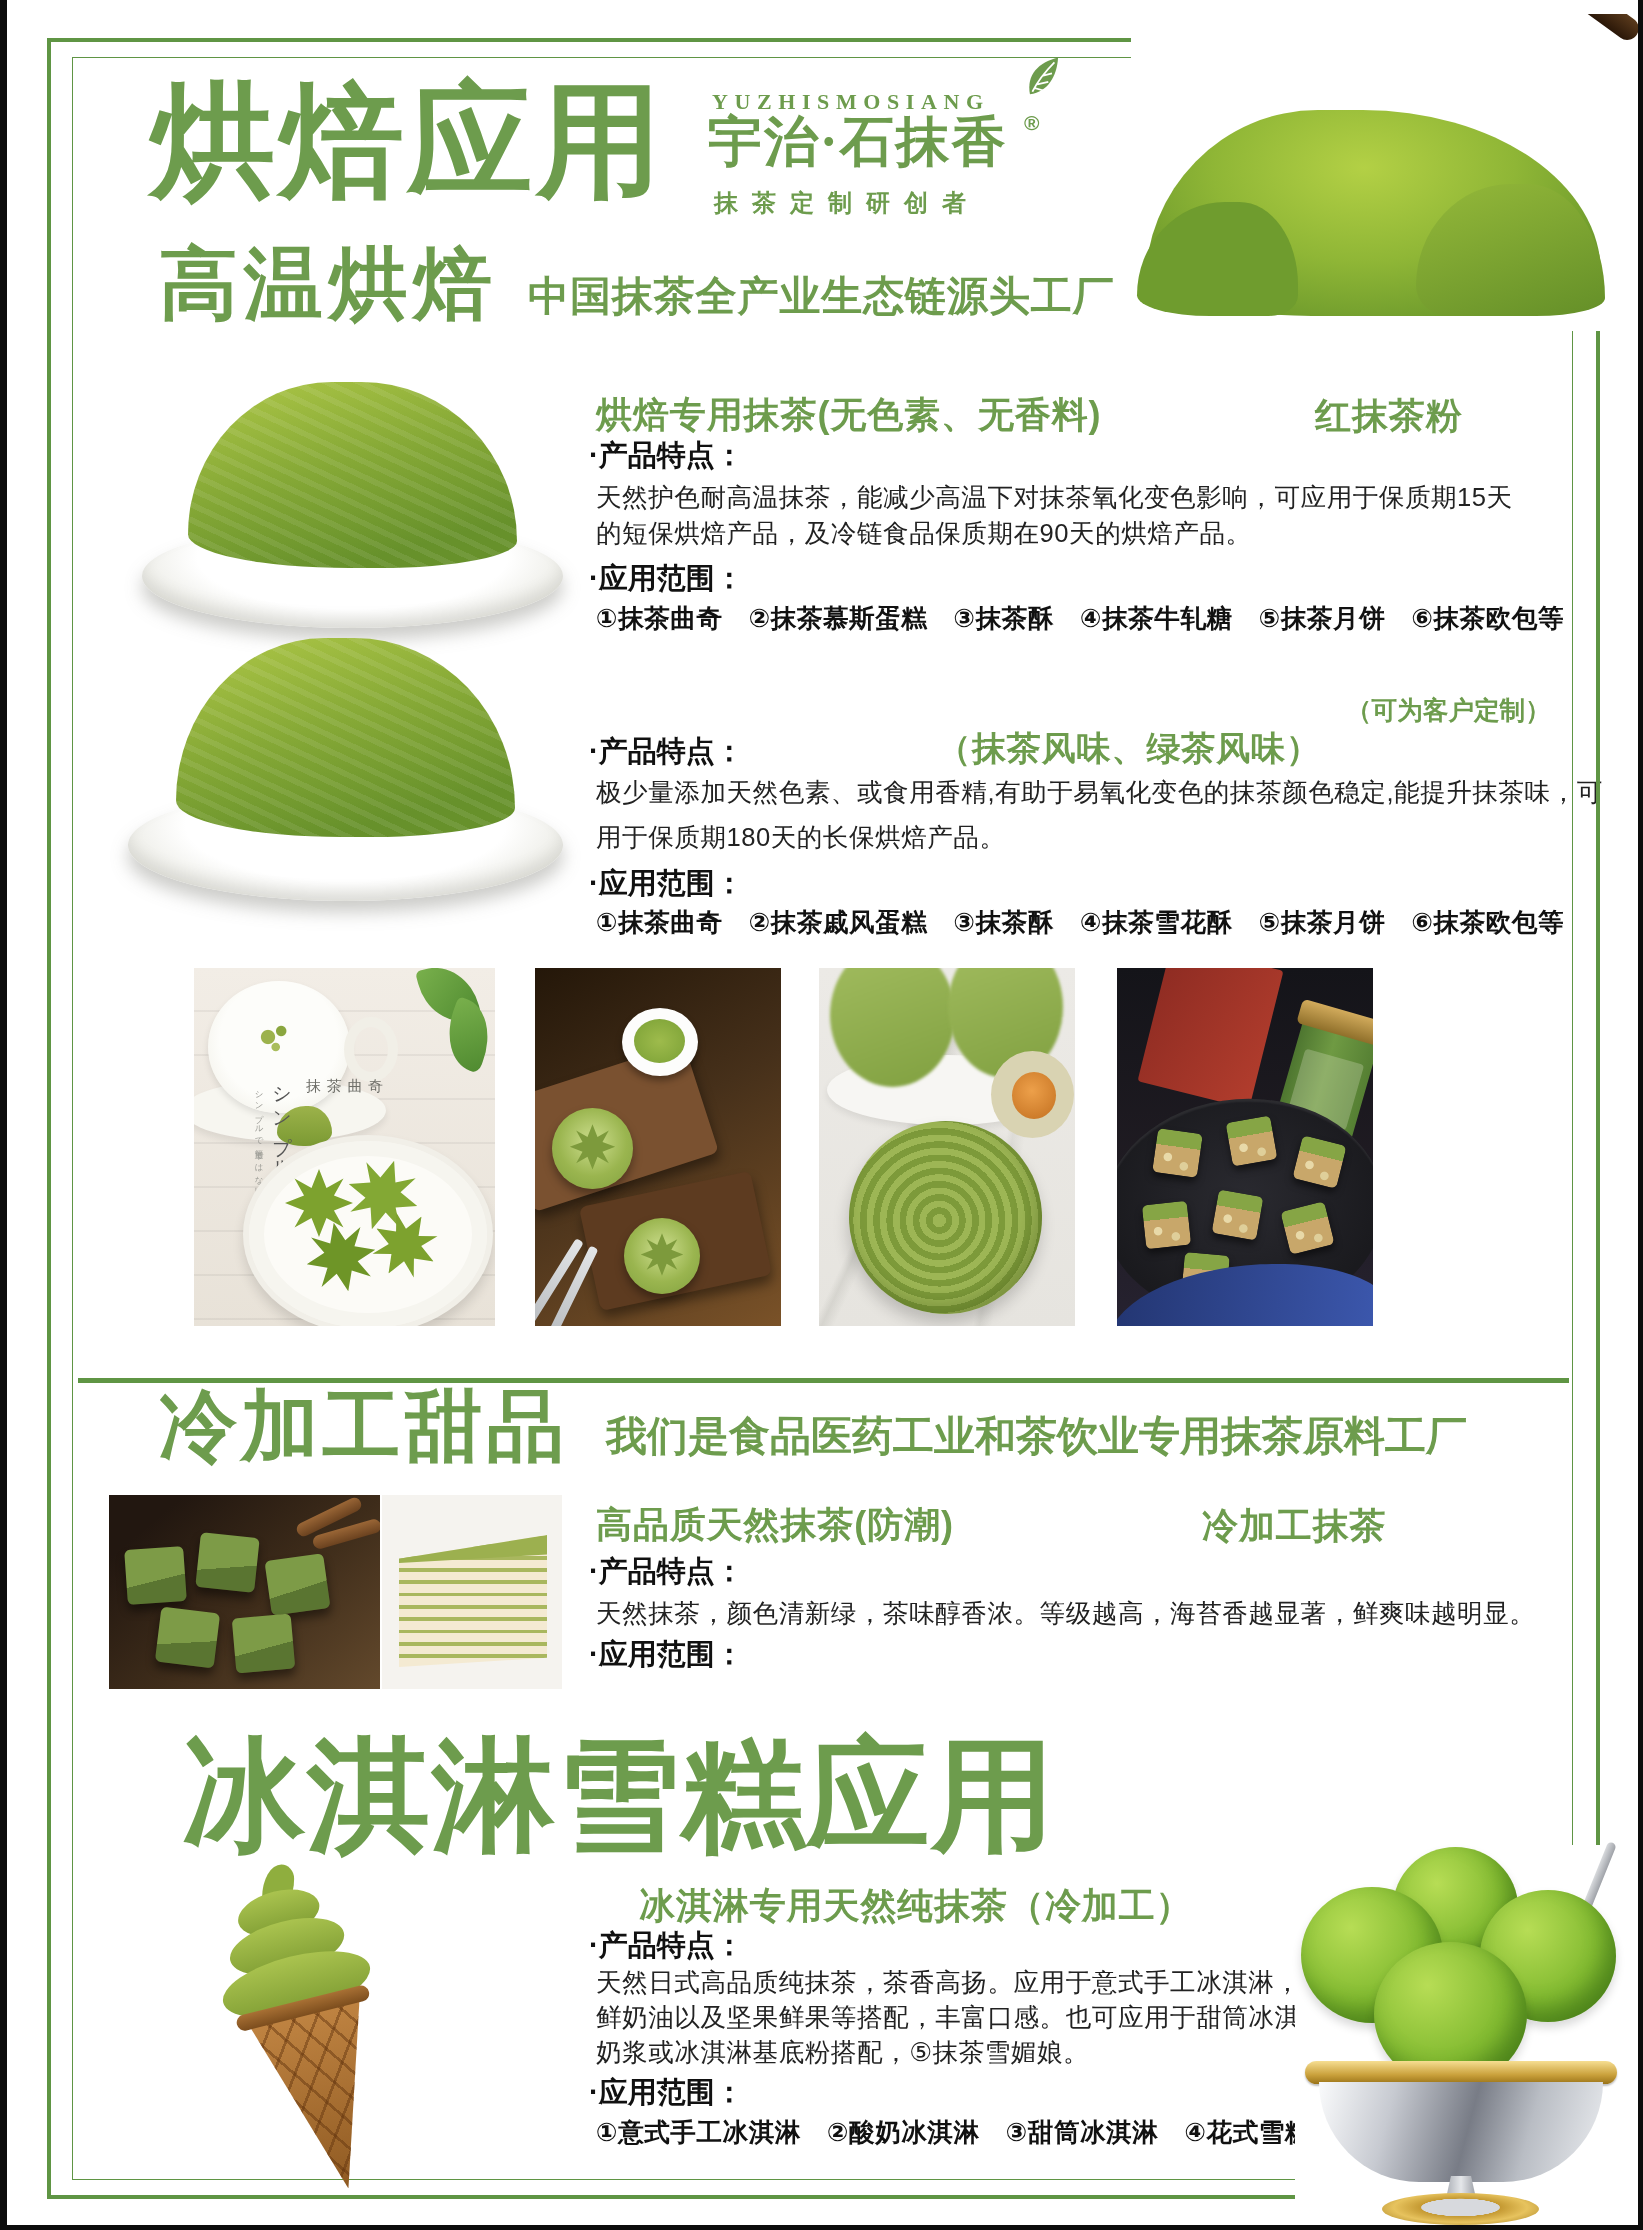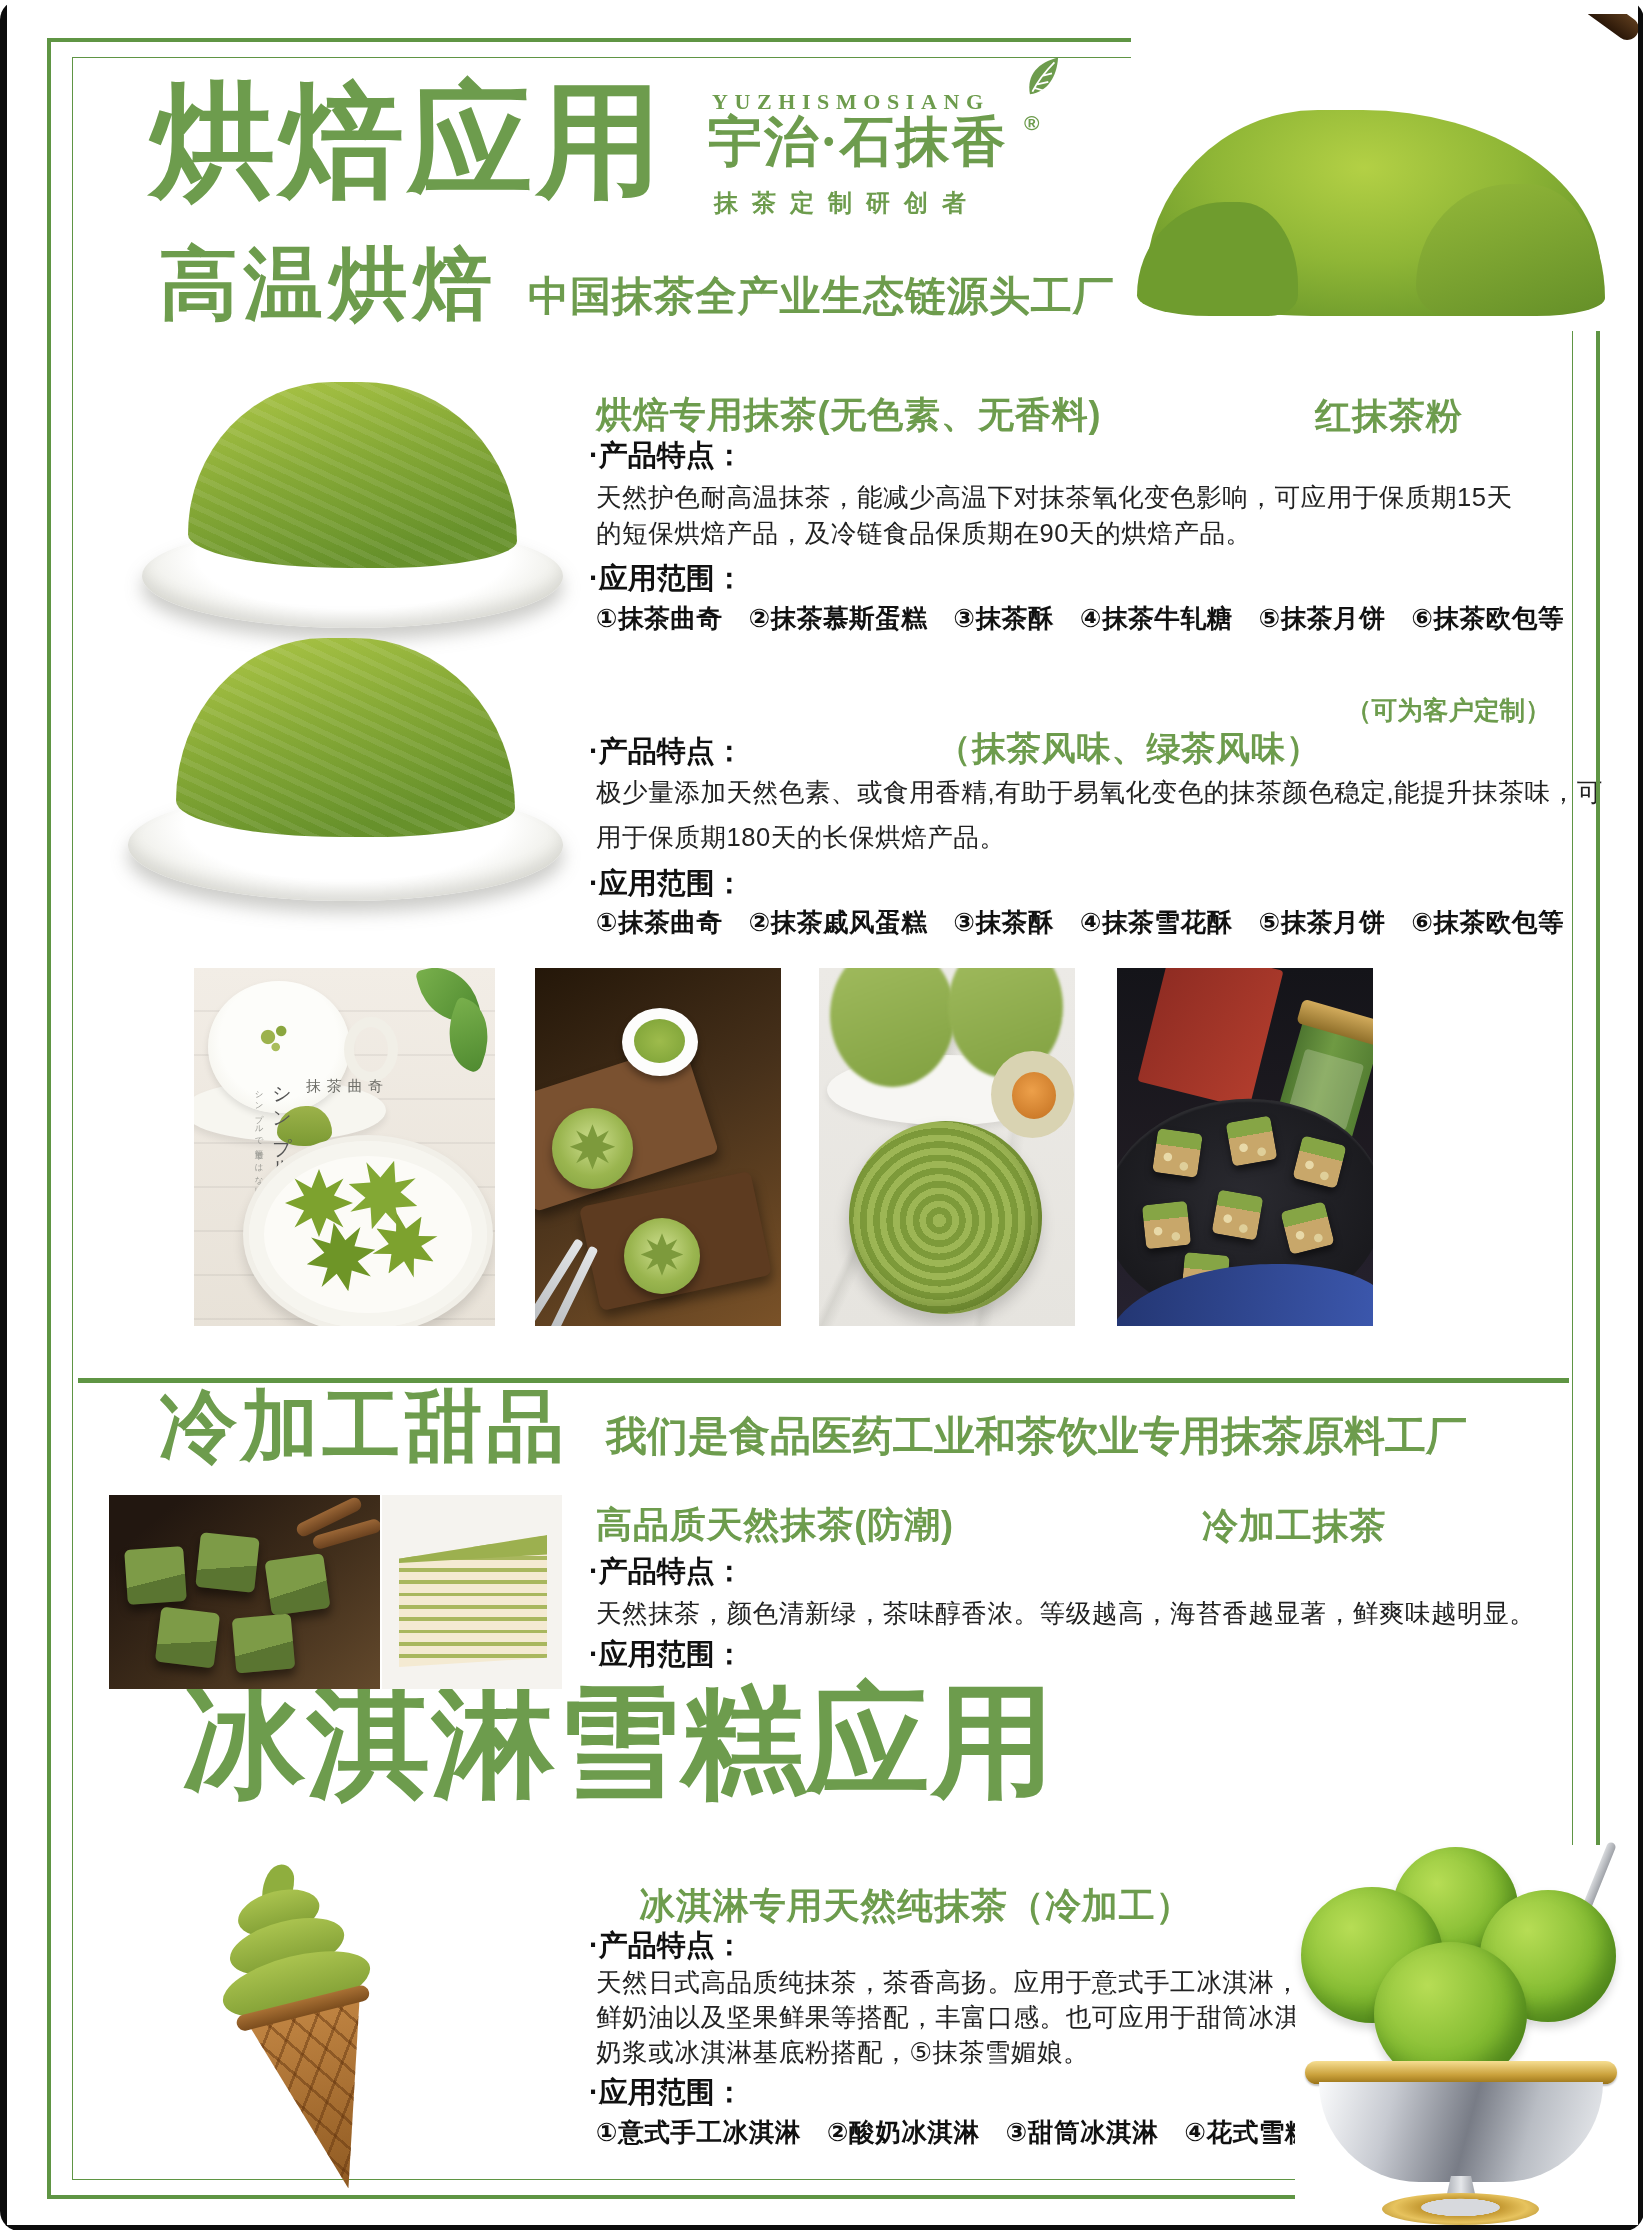--- a/index.html
+++ b/index.html
@@ -3,40 +3,40 @@
 <meta charset="utf-8">
 <style>
   :root{
     --green:#6d9c4d;
     --frame:#5f9544;
     --dark:#1e1e1e;
   }
   html,body{margin:0;padding:0;background:#ffffff;}
   .page{
     position:relative;width:1644px;height:2231px;background:#ffffff;overflow:hidden;
-    font-family:"Liberation Sans","DejaVu Sans",sans-serif;color:var(--dark);border-radius:20px;
+    font-family:"Liberation Sans","DejaVu Sans",sans-serif;color:var(--dark);
   }
   .abs{position:absolute;}
   .nowrap{white-space:nowrap;line-height:1;}
 
   
   .edge{background:#0c0c0c;z-index:9;}
 
   
   .frame{z-index:1;pointer-events:none;}
   .frame.outer{left:47px;top:38px;right:44px;bottom:32px;border:4.7px solid var(--frame);}
   .frame.inner{left:72px;top:57px;right:71px;bottom:51px;border:1.9px solid var(--frame);}
 
   
   .main-title{left:150px;top:78px;font-size:125px;font-weight:900;color:var(--green);letter-spacing:3.8px;}
   .section-title{left:159px;top:244px;font-size:79px;font-weight:900;color:var(--green);letter-spacing:5.7px;}
   .tagline{left:528px;top:276px;font-size:41px;font-weight:800;color:var(--green);letter-spacing:0.9px;}
   .cold-title{left:159px;top:1387px;font-size:78px;font-weight:900;color:var(--green);letter-spacing:3.8px;}
   .cold-tagline{left:606px;top:1416px;font-size:41px;font-weight:800;color:var(--green);letter-spacing:0px;}
-  .ice-title{left:182px;top:1680px;font-size:123px;font-weight:900;color:var(--green);letter-spacing:1.9px;}
+  .ice-title{left:182px;top:1734px;font-size:123px;font-weight:900;color:var(--green);letter-spacing:1.9px;}
 
   .green-h{font-size:36px;font-weight:900;color:var(--green);letter-spacing:0.9px;}
   .green-note{font-size:25.6px;font-weight:800;color:var(--green);}
   .feat-label{font-size:29px;font-weight:900;color:#111;}
   .body-text{font-size:25.6px;color:#222;letter-spacing:0.5px;}
   .items-text{font-size:25.6px;color:#111;font-weight:600;letter-spacing:0.5px;}
   .col{left:596px;}
 
   
   .logo-latin{left:712px;top:91px;font-family:"Liberation Serif","DejaVu Serif",serif;font-size:22px;letter-spacing:6.6px;color:var(--green);font-weight:600;}

